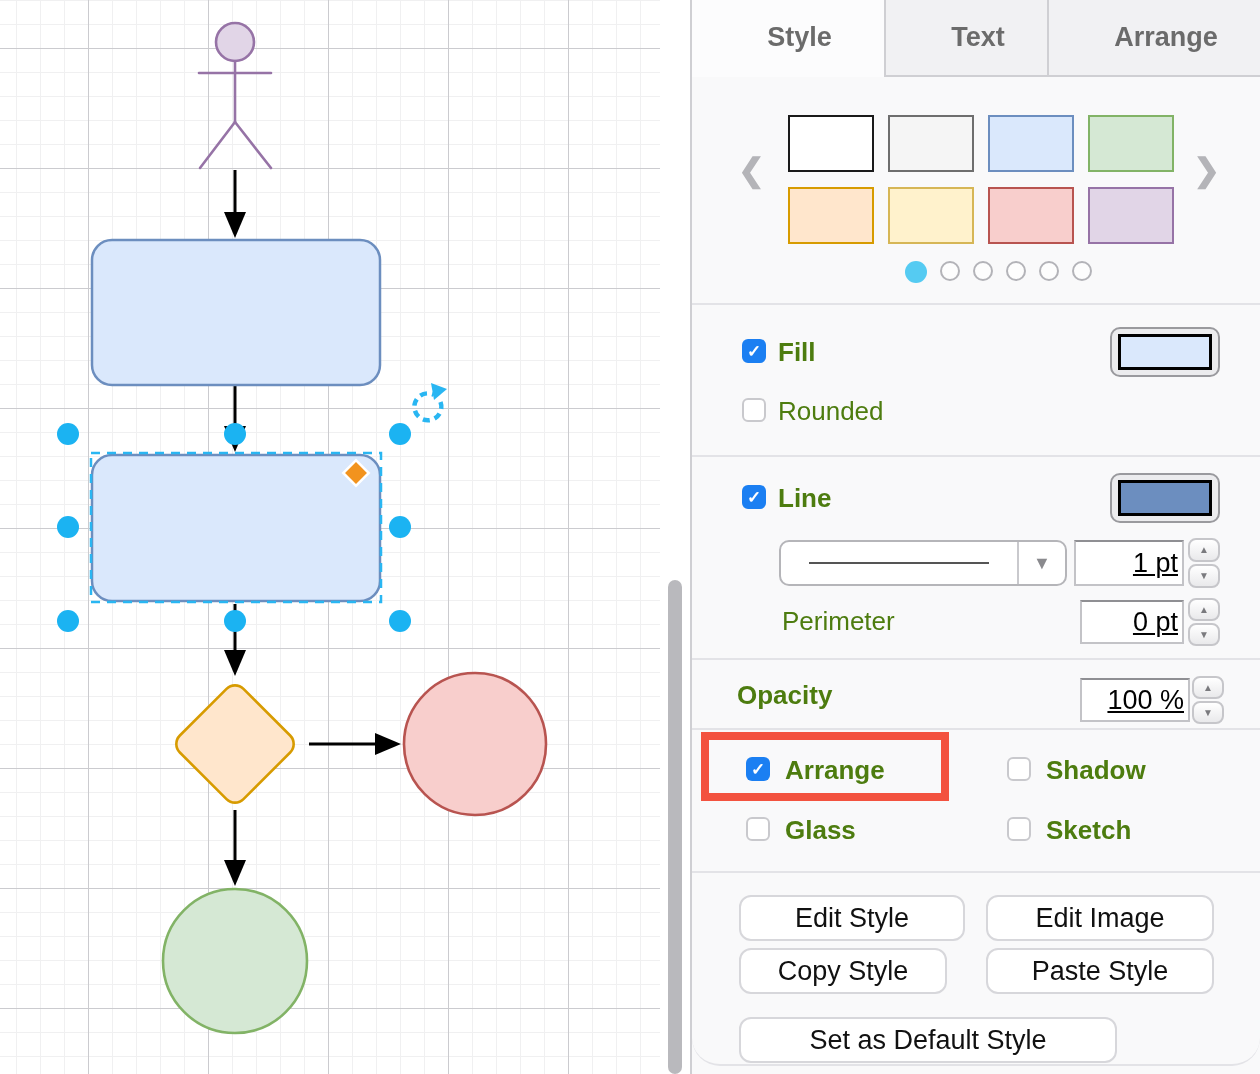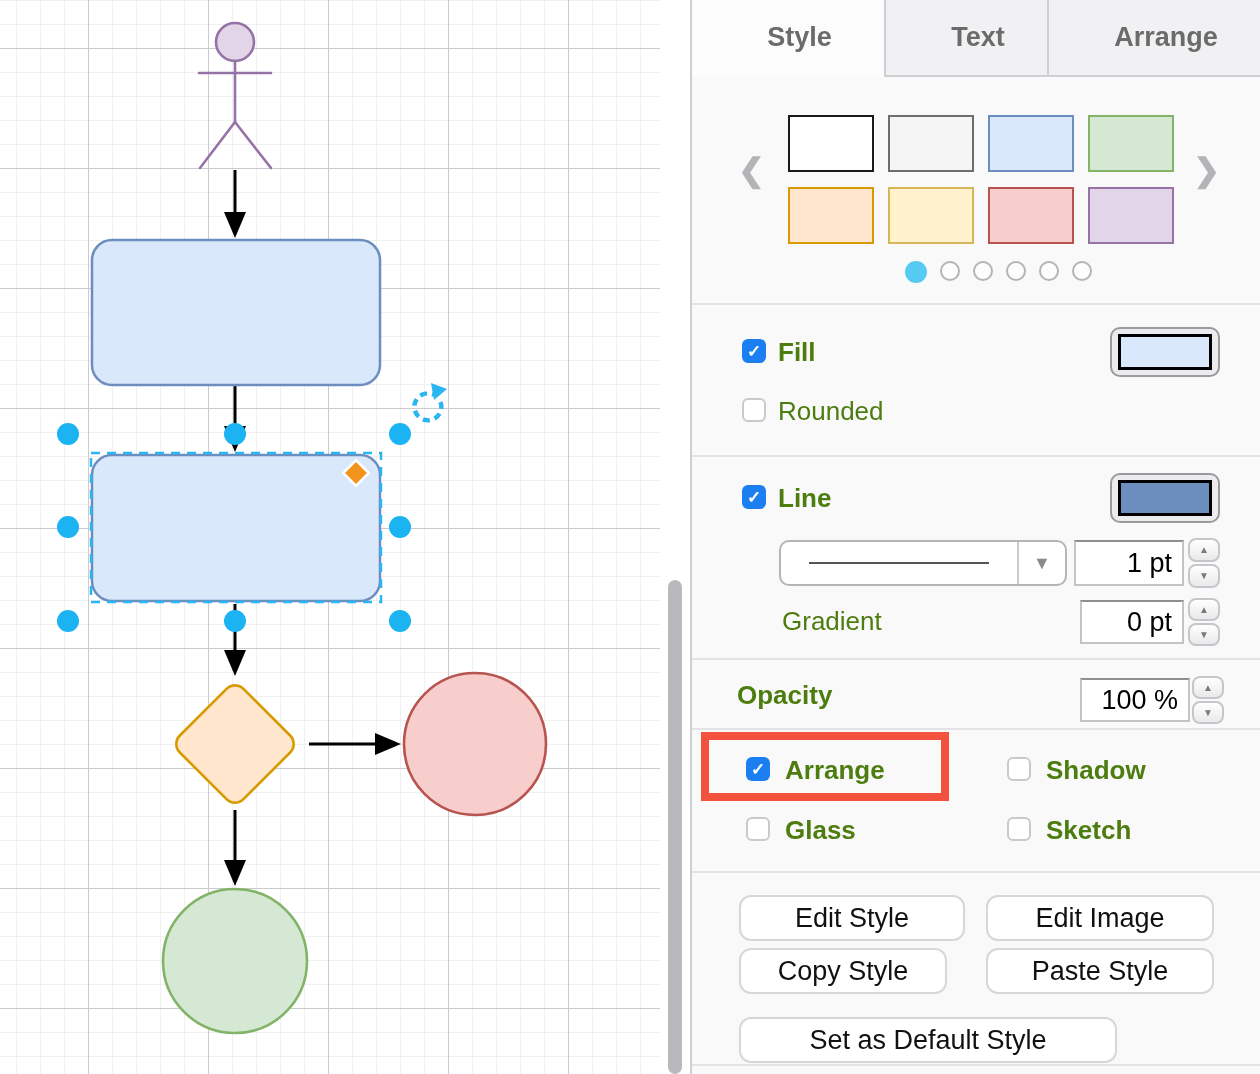--- a/index.html
+++ b/index.html
@@ -35,21 +35,21 @@
     background:#f1f1f3;border-bottom:2px solid #cfcfd3;border-left:2px solid #cfcfd3;padding-left:23px;
   }
   .tab:first-child{border-left:none;}
   .tab.active{background:#fcfcfd;border-bottom-color:transparent;}
   .section{position:absolute;left:0;width:568px;box-sizing:border-box;border-bottom:2px solid #e3e3e7;}
   #sec-swatches{top:77px;height:228px;}
   #sec-fill{top:305px;height:152px;}
   #sec-line{top:457px;height:203px;}
   #sec-opacity{top:660px;height:70px;}
   #sec-toggles{top:730px;height:143px;}
-  #sec-buttons{top:873px;height:193px;}
+  #sec-buttons{top:873px;height:193px;border-radius:28px;}
   
   .chevron{position:absolute;font-size:32px;font-weight:bold;color:#b4b4b8;line-height:40px;cursor:default;}
   #swatchGrid{
     position:absolute;left:96px;top:38px;display:grid;
     grid-template-columns:repeat(4,86px);grid-auto-rows:57px;column-gap:14px;row-gap:15px;
   }
   .swatch{box-sizing:border-box;border:2px solid #000;}
   #dots{position:absolute;left:0;top:184px;width:568px;display:flex;justify-content:center;gap:13px;padding-left:44px;box-sizing:border-box;}
   .dot{width:20px;height:20px;border-radius:50%;background:#fdfdfd;border:2px solid #b3b3b8;box-sizing:border-box;}
   .dot.active{width:22px;height:22px;border:none;background:#55cbf2;}
@@ -64,21 +64,21 @@
   .swatch-btn{
     position:absolute;width:110px;height:50px;border:2px solid #9a9a9e;border-radius:10px;
     background:#ececee;display:flex;align-items:center;justify-content:center;box-sizing:border-box;
   }
   .swatch-btn-inner{width:88px;height:30px;border:3px solid #000;box-sizing:content-box;}
   
   .num-input{
     position:absolute;box-sizing:border-box;background:#fff;
     border:2px solid #c3c3c7;border-top-color:#8f8f93;
     display:flex;align-items:center;justify-content:flex-end;
-    padding-right:10px;font-size:27px;color:#000;
+    padding-right:4px;font-size:27px;color:#000;text-decoration:underline;
   }
   .stepper{position:absolute;width:32px;display:flex;flex-direction:column;gap:2px;}
   .step-btn{
     flex:1;border:2px solid #c6c6ca;border-radius:8px;background:linear-gradient(#ffffff,#e9e9eb);
     display:flex;align-items:center;justify-content:center;color:#7a7a7e;font-size:10px;line-height:1;
   }
   .dropdown{
     position:absolute;left:87px;top:83px;width:288px;height:46px;box-sizing:border-box;
     background:#fff;border:2px solid #b5b5b9;border-radius:10px;display:flex;
   }
@@ -205,21 +205,21 @@
       <div class="line-preview-cell">
           <div class="line-preview"></div>
         </div>
       <div class="dd-arrow-cell">▼</div>
     </div>
     <div class="num-input" style="left:382px;top:83px;width:110px;height:46px">1 pt</div>
     <div class="stepper" style="left:496px;top:81px;height:50px">
       <div class="step-btn">▲</div>
       <div class="step-btn">▼</div>
     </div>
-    <span class="lbl" style="left:90px;top:149px">Gradient</span>
+    <span class="lbl" style="left:90px;top:149px">Perimeter</span>
     <div class="num-input" style="left:388px;top:143px;width:104px;height:44px">0 pt</div>
     <div class="stepper" style="left:496px;top:141px;height:48px">
       <div class="step-btn">▲</div>
       <div class="step-btn">▼</div>
     </div>
   </div>
 
   <div class="section" id="sec-opacity">
     <span class="lbl bold" style="left:45px;top:20px">Opacity</span>
     <div class="num-input" style="left:388px;top:18px;width:110px;height:44px">100 %</div>

